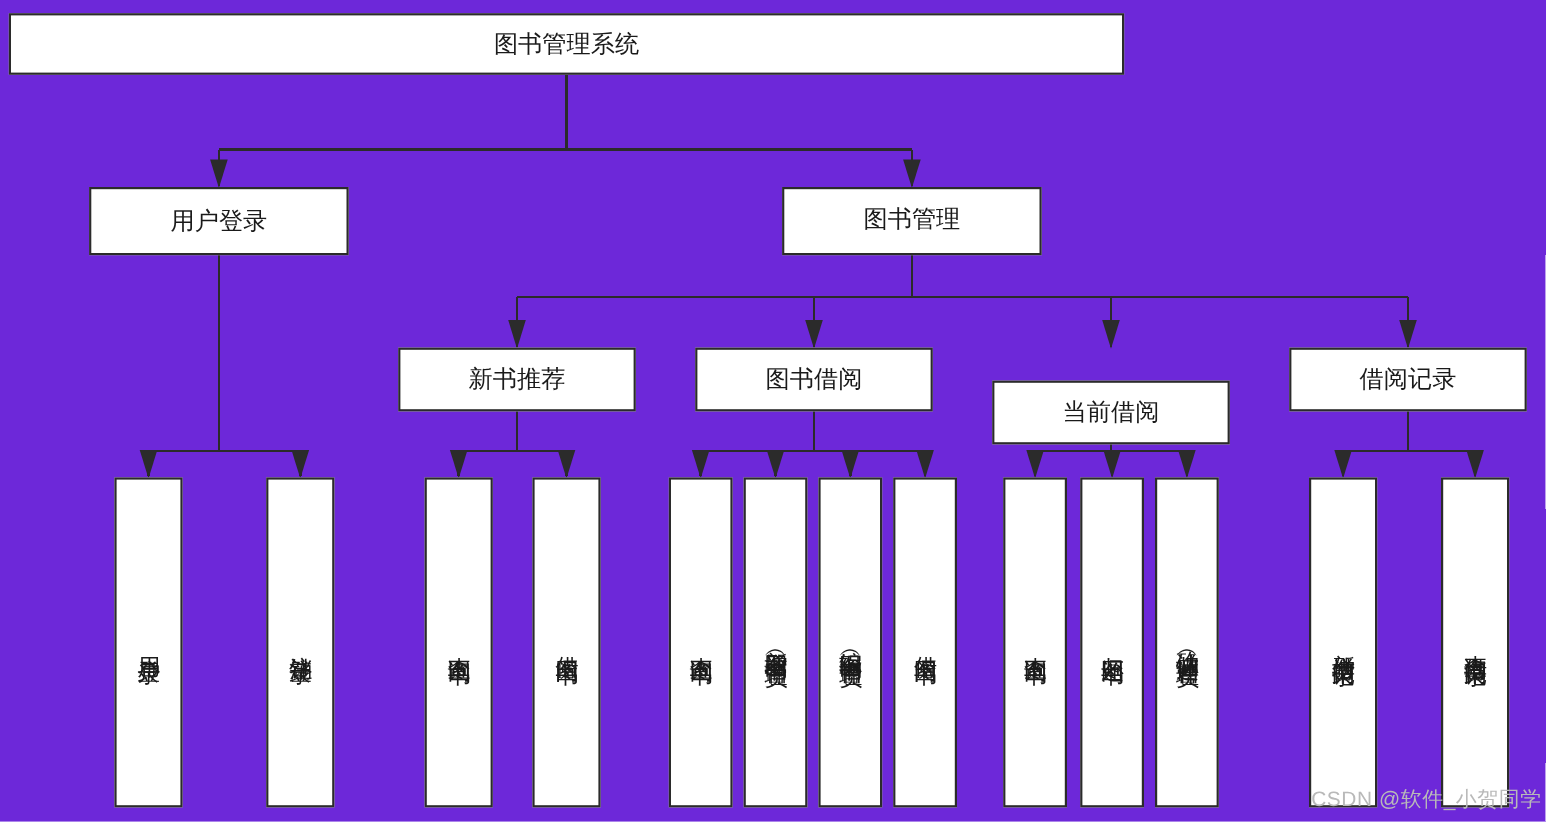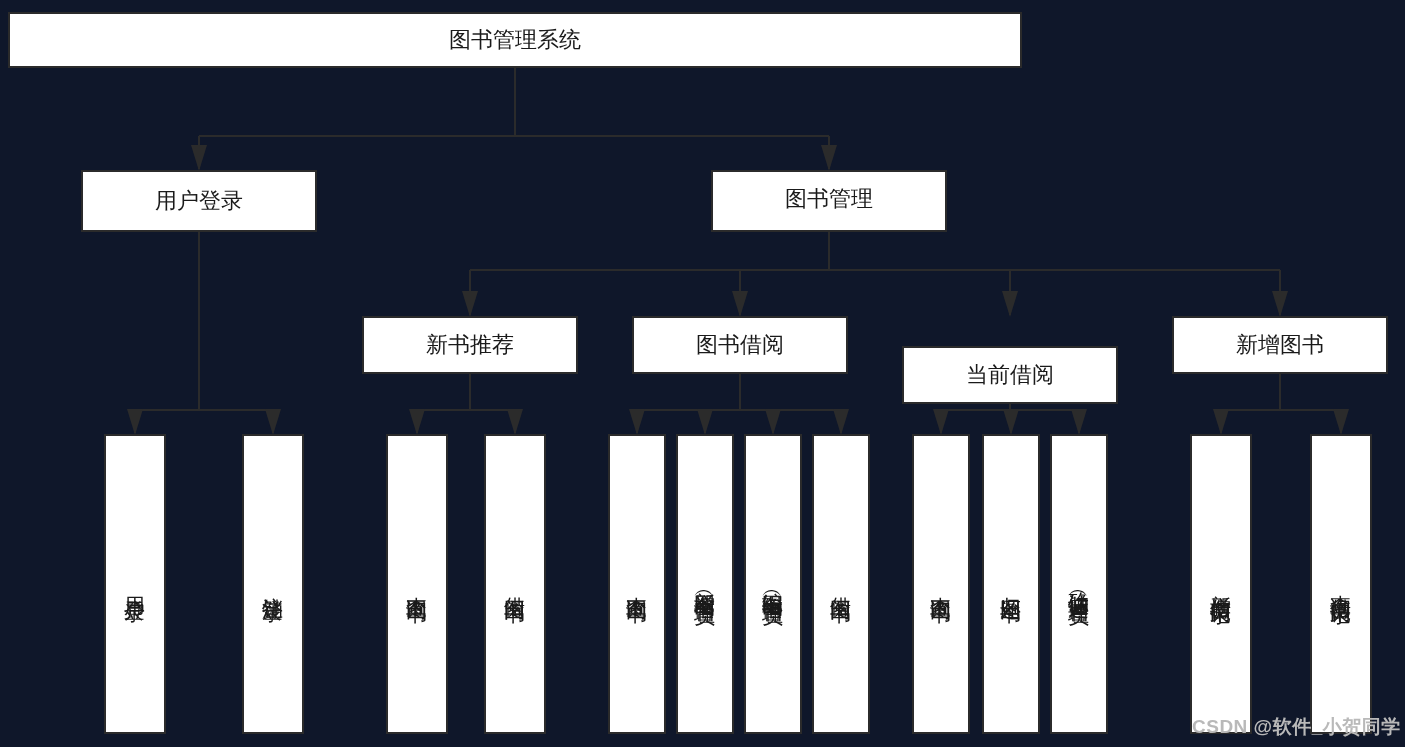--- a/index.html
+++ b/index.html
@@ -7,21 +7,21 @@
     padding: 0;
     background: #ffffff;
   }
   body {
     font-family: "Liberation Sans", "DejaVu Sans", sans-serif;
   }
   #stage {
     position: relative;
     width: 1405px;
     height: 747px;
-    background: #0f172a;
+    background: #6d28d9;
     overflow: hidden;
   }
   #wires {
     position: absolute;
     left: 0;
     top: 0;
     width: 1405px;
     height: 747px;
   }
   .node {
@@ -141,21 +141,21 @@
   <div class="node horiz" style="left: 362px; top: 316px; width: 216px; height: 58px;">
     <span class="label">新书推荐</span>
   </div>
   <div class="node horiz" style="left: 632px; top: 316px; width: 216px; height: 58px;">
     <span class="label">图书借阅</span>
   </div>
   <div class="node horiz" style="left: 902px; top: 316px; width: 216px; height: 58px; margin-top: 30px;">
     <span class="label">当前借阅</span>
   </div>
   <div class="node horiz" style="left: 1172px; top: 316px; width: 216px; height: 58px;">
-    <span class="label">新增图书</span>
+    <span class="label">借阅记录</span>
   </div>
 
   <div class="node vert" style="left: 104px; top: 434px; width: 62px; height: 300px;">
     <span class="label">用户登录</span>
   </div>
   <div class="node vert" style="left: 242px; top: 434px; width: 62px; height: 300px;">
     <span class="label">注销登录</span>
   </div>
   <div class="node vert" style="left: 386px; top: 434px; width: 62px; height: 300px;">
     <span class="label">查询图书</span>
@@ -184,14 +184,14 @@
   <div class="node vert" style="left: 1050px; top: 434px; width: 58px; height: 300px;">
     <span class="label">确认归还（管理员）</span>
   </div>
   <div class="node vert" style="left: 1190px; top: 434px; width: 62px; height: 300px;">
     <span class="label">新增借阅记录</span>
   </div>
   <div class="node vert" style="left: 1310px; top: 434px; width: 62px; height: 300px;">
     <span class="label">查询借阅记录</span>
   </div>
 
-  <div class="watermark" style="left:1192px; top:714px;font-weight:bold;">CSDN @软件_小贺同学</div>
+  <div class="watermark" style="left:1192px; top:714px;">CSDN @软件_小贺同学</div>
 </div>
 
 </body></html>

